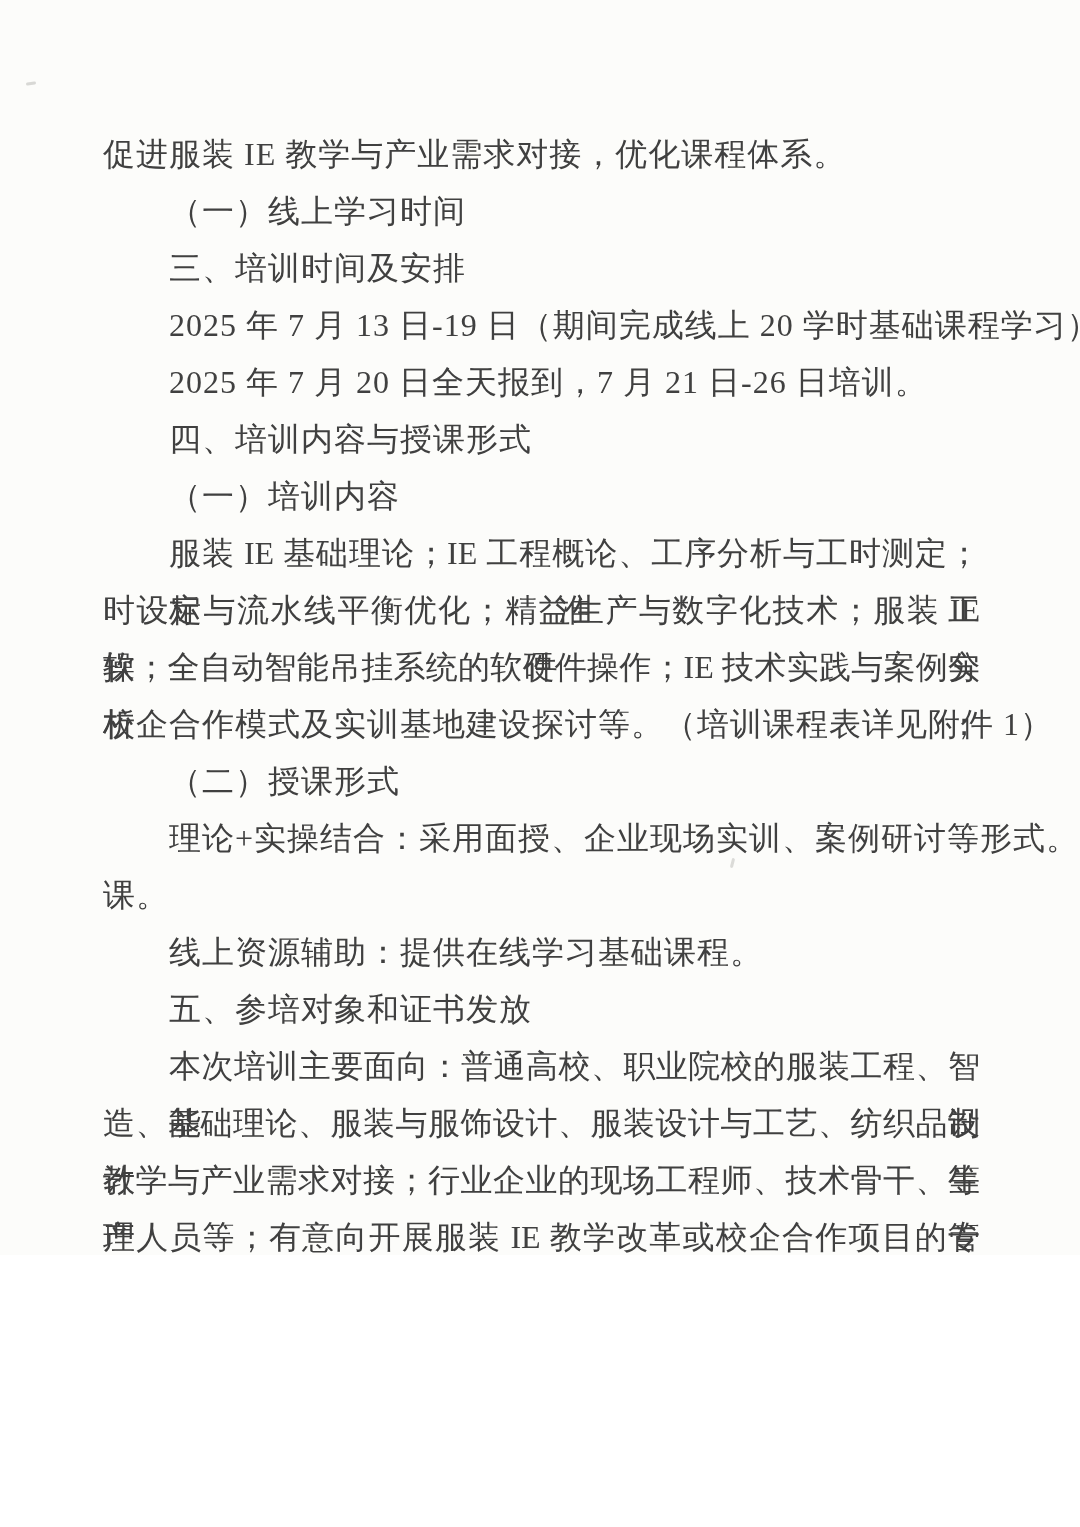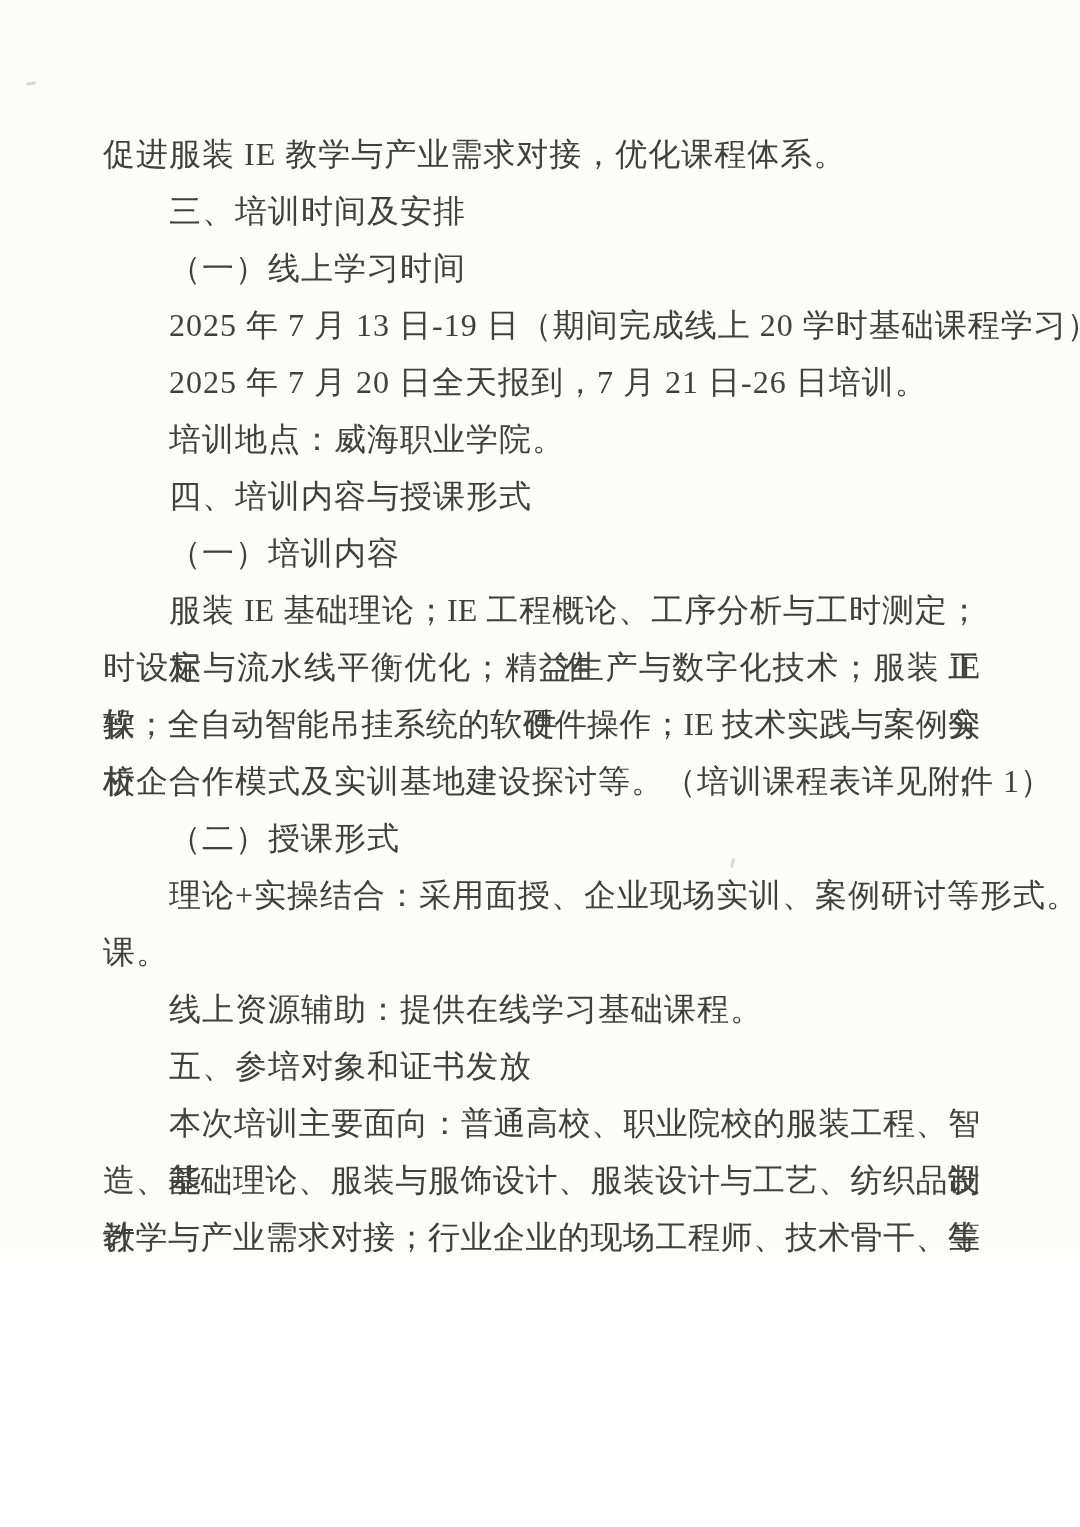--- a/index.html
+++ b/index.html
@@ -66,25 +66,24 @@
 <body>
 
 <div class="page">
   <div class="speck speck-1"></div>
   <div class="speck speck-2"></div>
   <div class="speck speck-3"></div>
 
   <div class="textblock">
 
   <div class="line">促进服装 IE 教学与产业需求对接，优化课程体系。</div>
+      <div class="line indent">（一）线上学习时间</div>
       <div class="line indent">三、培训时间及安排</div>
-      <div class="line indent">（一）线上学习时间</div>
       <div class="line indent">2025 年 7 月 13 日-19 日（期间完成线上 20 学时基础课程学习）。</div>
       <div class="line indent">2025 年 7 月 20 日全天报到，7 月 21 日-26 日培训。</div>
-      <div class="line indent">培训地点：威海职业学院。</div>
       <div class="line indent">四、培训内容与授课形式</div>
       <div class="line indent">（一）培训内容</div>
       <div class="line indent stretch">服装 IE 基础理论；IE 工程概论、工序分析与工时测定；标准工</div>
       <div class="line stretch">时设定与流水线平衡优化；精益生产与数字化技术；服装 IE 软件实</div>
       <div class="line stretch">操；全自动智能吊挂系统的软硬件操作；IE 技术实践与案例分析；</div>
       <div class="line">校企合作模式及实训基地建设探讨等。（培训课程表详见附件 1）</div>
       <div class="line indent">（二）授课形式</div>
       <div class="line indent">理论+实操结合：采用面授、企业现场实训、案例研讨等形式。</div>
       <div class="line">课。</div>
       <div class="line indent">线上资源辅助：提供在线学习基础课程。</div>

